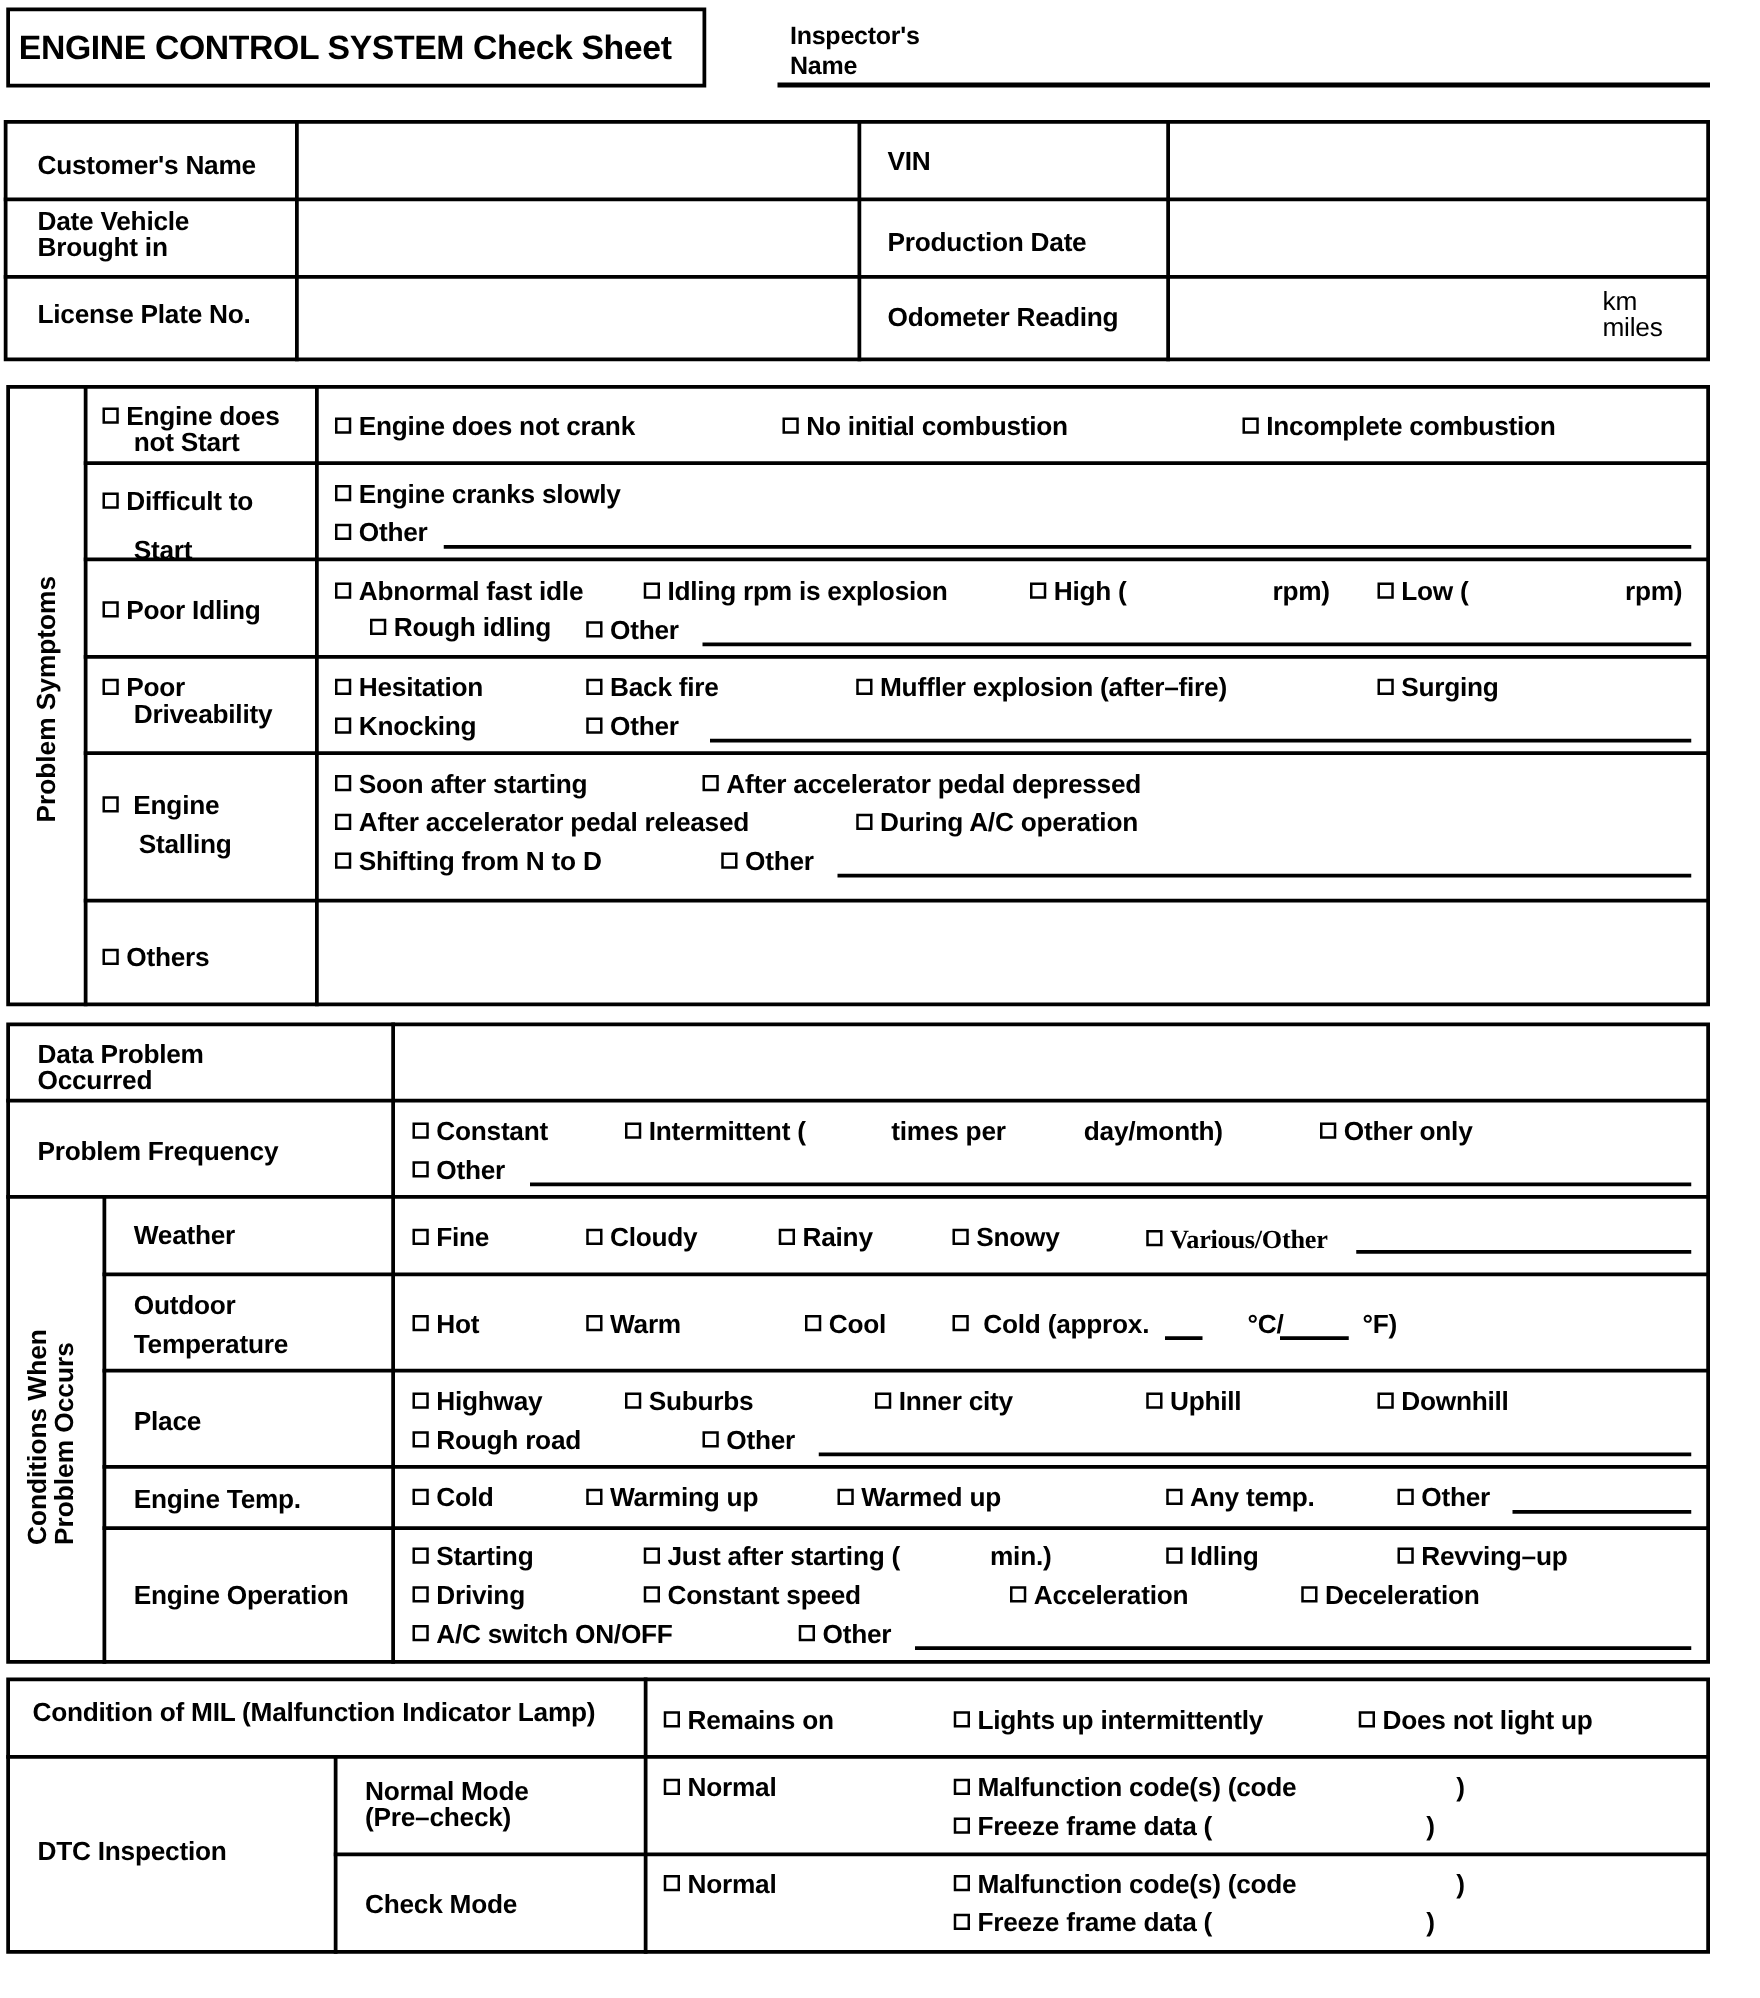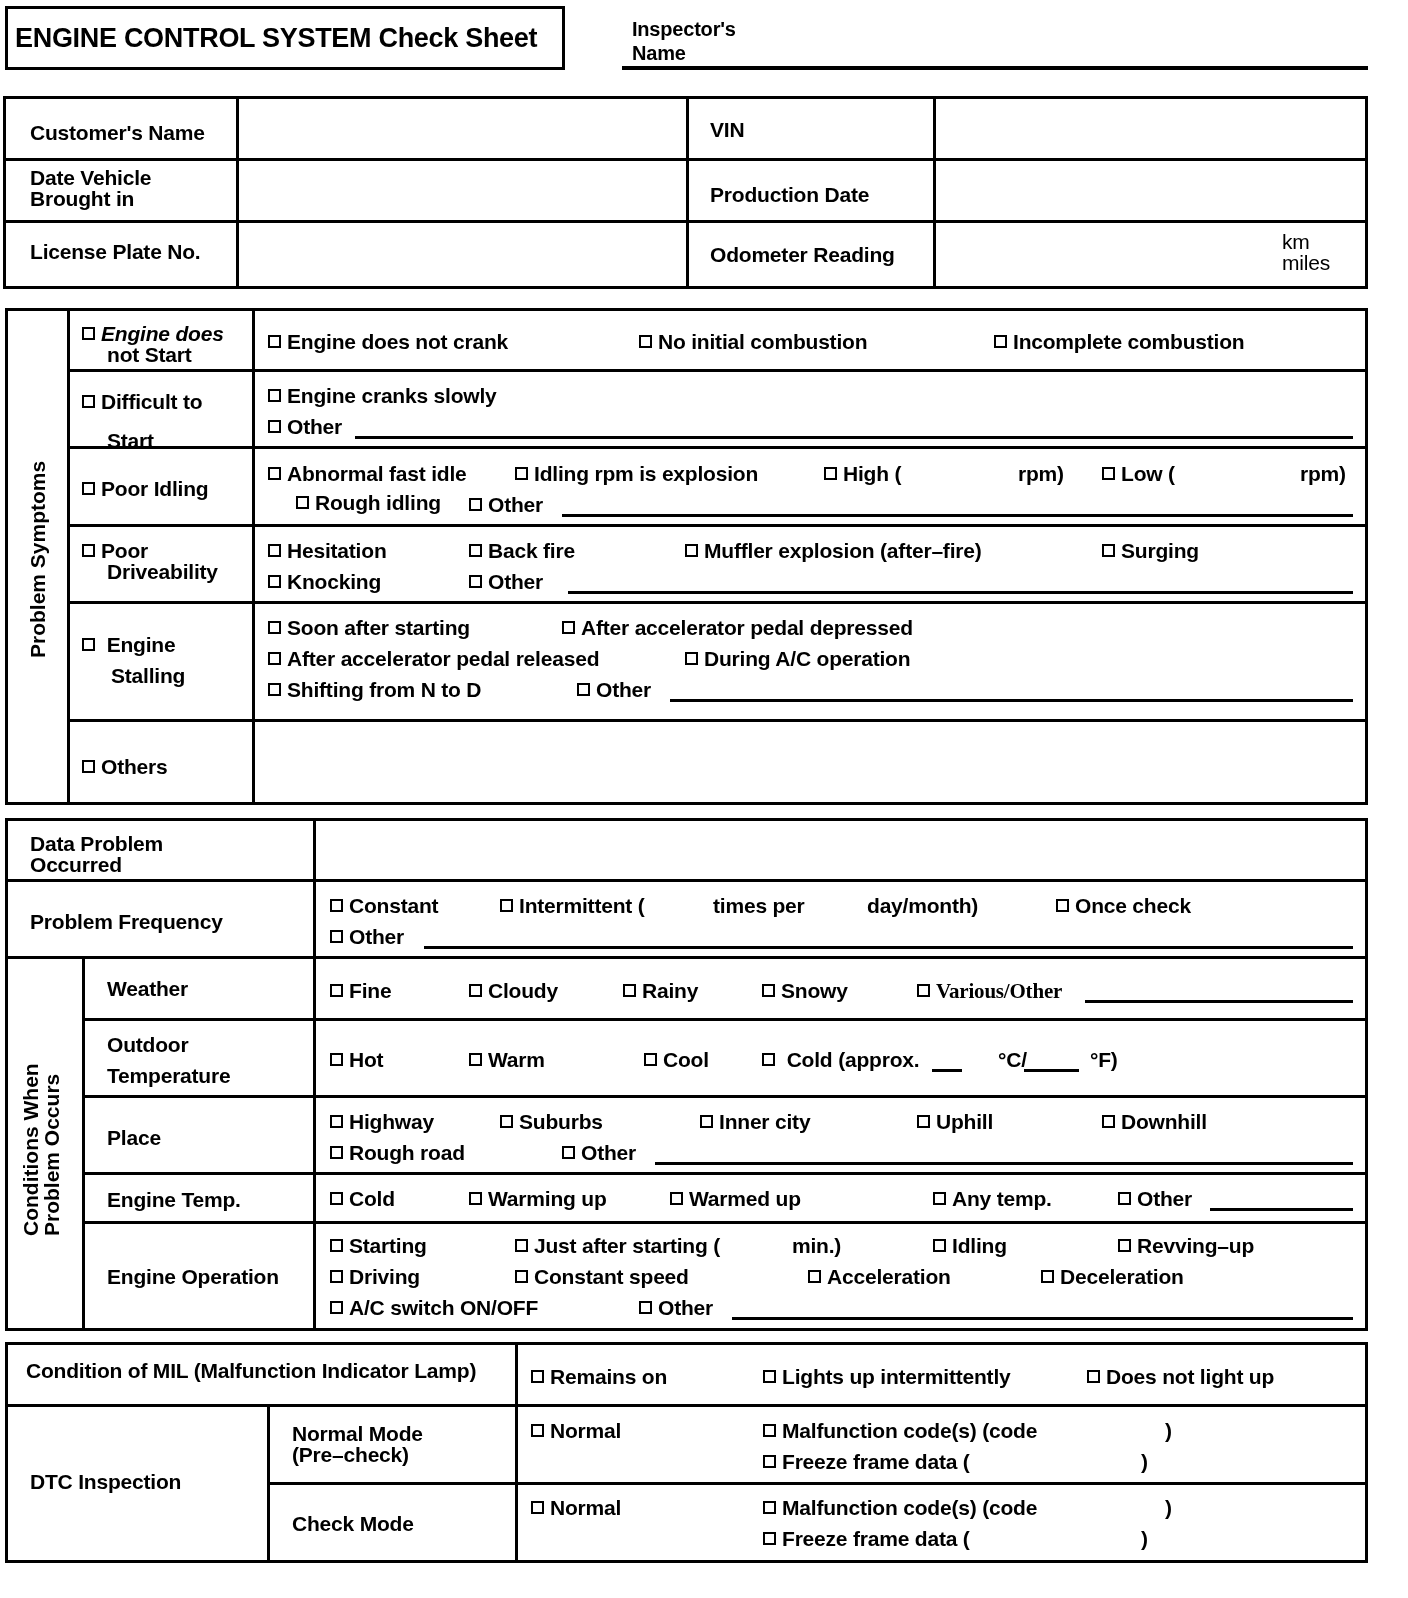--- a/index.html
+++ b/index.html
@@ -55,24 +55,24 @@
 <div class="vl" style="left:67px;top:308px;height:497px;"></div>
 <div class="vl" style="left:252px;top:308px;height:497px;"></div>
 <div class="hl" style="left:67px;top:369px;width:1301px;"></div>
 <div class="hl" style="left:67px;top:446px;width:1301px;"></div>
 <div class="hl" style="left:67px;top:524px;width:1301px;"></div>
 <div class="hl" style="left:67px;top:601px;width:1301px;"></div>
 <div class="hl" style="left:67px;top:719px;width:1301px;"></div>
 
 <div class="vert" style="left:27px;top:658px;">Problem Symptoms</div>
 
-<div class="t" style="left:82px;top:323px;font-style:italic;"><span class="cb"></span><span>Engine does</span></div>
+<div class="t" style="left:82px;top:323px;"><span class="cb"></span><span>Engine does</span></div>
 <div class="t" style="left:107px;top:344px;">not Start</div>
 <div class="t" style="left:268px;top:331px;"><span class="cb"></span><span>Engine does not crank</span></div>
-<div class="t" style="left:639px;top:331px;"><span class="cb"></span><span>No initial combustion</span></div>
+<div class="t" style="left:626px;top:331px;"><span class="cb"></span><span>No initial combustion</span></div>
 <div class="t" style="left:994px;top:331px;"><span class="cb"></span><span>Incomplete combustion</span></div>
 
 <div class="t" style="left:82px;top:391px;"><span class="cb"></span><span>Difficult to</span></div>
 <div class="t" style="left:107px;top:412px;margin-top:18px;">Start</div>
 <div class="t" style="left:268px;top:385px;"><span class="cb"></span><span>Engine cranks slowly</span></div>
 <div class="t" style="left:268px;top:416px;"><span class="cb"></span><span>Other</span></div>
 <div class="ul" style="left:355px;top:436px;width:998px;"></div>
 
 <div class="t" style="left:82px;top:478px;"><span class="cb"></span><span>Poor Idling</span></div>
 <div class="t" style="left:268px;top:463px;"><span class="cb"></span><span>Abnormal fast idle</span></div>
@@ -120,21 +120,21 @@
 
 <div class="t" style="left:30px;top:833px;">Data Problem</div>
 <div class="t" style="left:30px;top:854px;">Occurred</div>
 <div class="abs" style="left:317px;top:822px;width:1047px;height:55px;"></div>
 
 <div class="t" style="left:30px;top:911px;">Problem Frequency</div>
 <div class="t" style="left:330px;top:895px;"><span class="cb"></span><span>Constant</span></div>
 <div class="t" style="left:500px;top:895px;"><span class="cb"></span><span>Intermittent (</span></div>
 <div class="t" style="left:713px;top:895px;">times per</div>
 <div class="t" style="left:867px;top:895px;">day/month)</div>
-<div class="t" style="left:1056px;top:895px;"><span class="cb"></span><span>Once check</span></div>
+<div class="t" style="left:1056px;top:895px;"><span class="cb"></span><span>Other only</span></div>
 <div class="t" style="left:330px;top:926px;"><span class="cb"></span><span>Other</span></div>
 <div class="ul" style="left:424px;top:946px;width:929px;"></div>
 
 <div class="vert" style="left:20px;top:1236px;">Conditions When</div>
 <div class="vert" style="left:41px;top:1236px;">Problem Occurs</div>
 
 <div class="t" style="left:107px;top:978px;">Weather</div>
 <div class="t" style="left:330px;top:980px;"><span class="cb"></span><span>Fine</span></div>
 <div class="t" style="left:469px;top:980px;"><span class="cb"></span><span>Cloudy</span></div>
 <div class="t" style="left:623px;top:980px;"><span class="cb"></span><span>Rainy</span></div>

